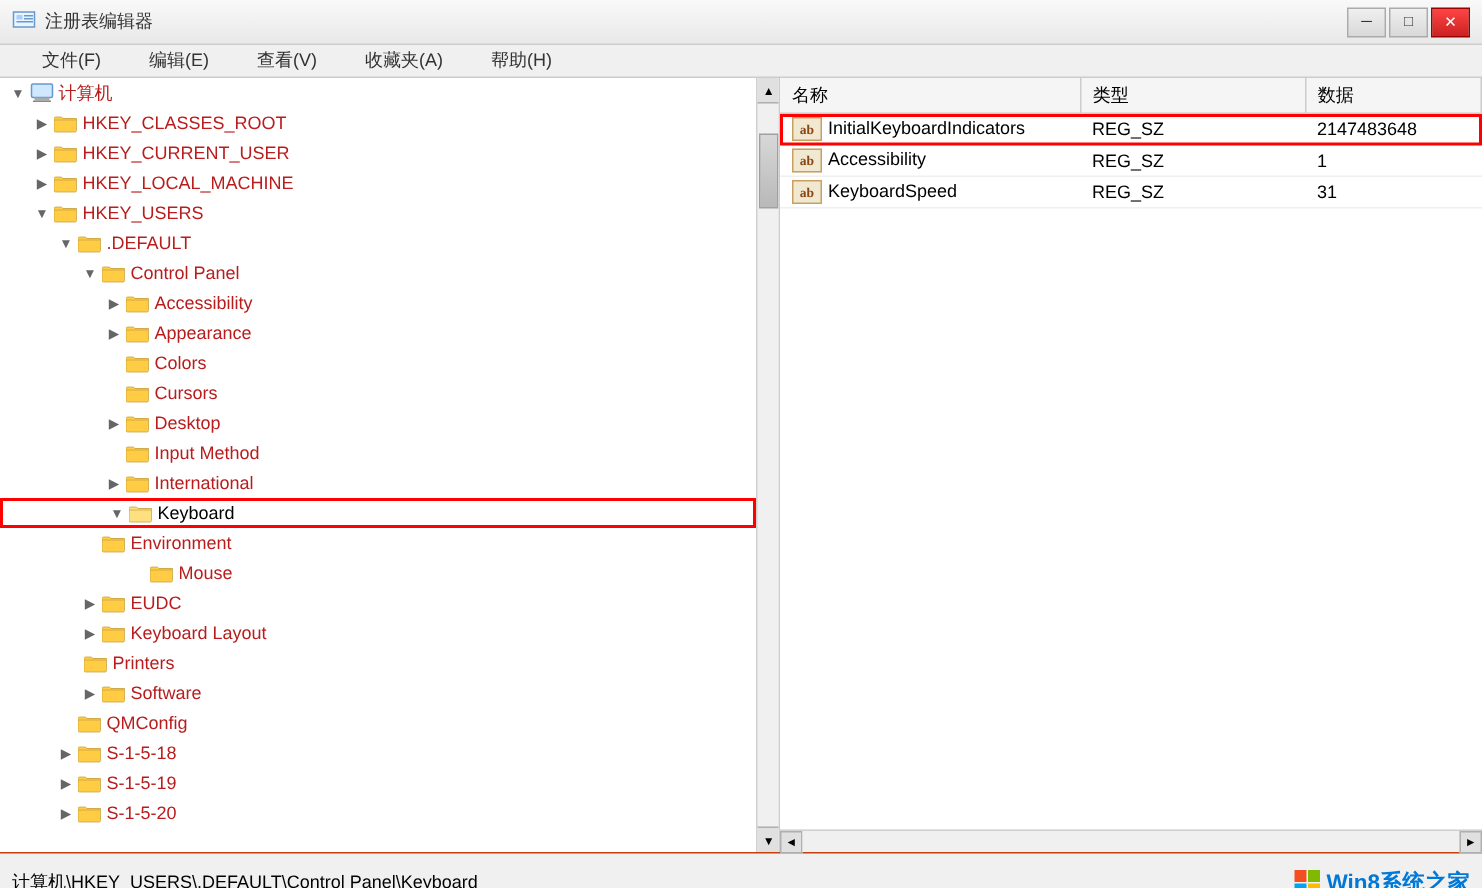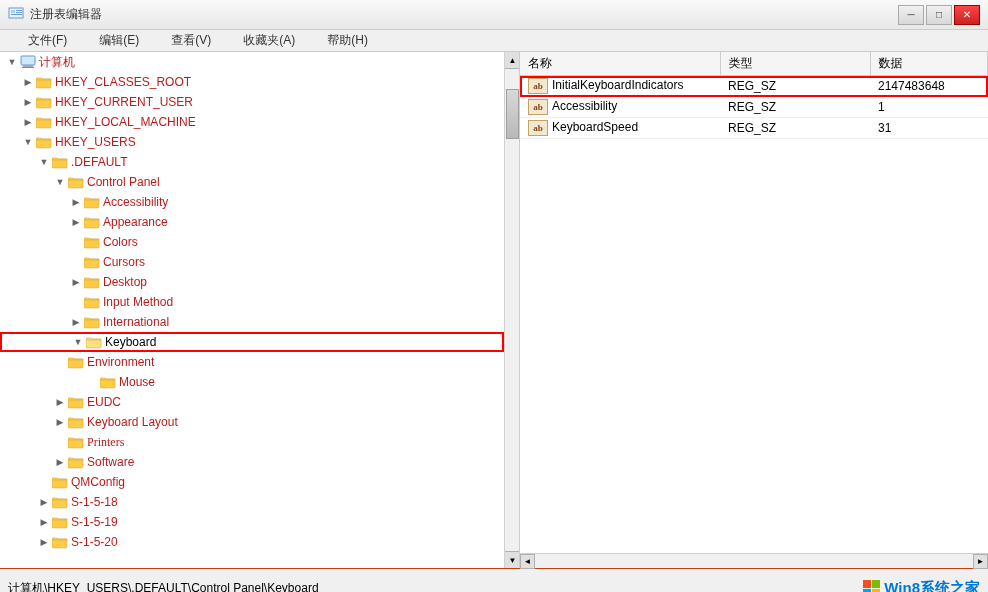--- a/index.html
+++ b/index.html
@@ -403,21 +403,21 @@
           <span class="node-label">EUDC</span>
         </div>
         <div class="tree-node" style="padding-left: 52px;">
           <span class="expand-btn" style="color: rgb(102, 102, 102);">▶</span>
           <span class="folder-icon"><svg width="16" height="14" viewBox="0 0 16 14">
     <rect x="0" y="4" width="15" height="9" rx="1" fill="#ffcc44" stroke="#c8a040" stroke-width="0.5"></rect>
     <path d="M0,5 L0,4 Q0,3 1,3 L5,3 L6,4 L15,4 L15,5 Z" fill="#ffcc44" stroke="#c8a040" stroke-width="0.5"></path>
   </svg></span>
           <span class="node-label">Keyboard Layout</span>
         </div>
-        <div class="tree-node" style="padding-left: 52px; font-family: Liberation Serif, serif;">
+        <div class="tree-node" style="padding-left: 40px;">
           <span class="expand-btn"></span>
           <span class="folder-icon"><svg width="16" height="14" viewBox="0 0 16 14">
     <rect x="0" y="4" width="15" height="9" rx="1" fill="#ffcc44" stroke="#c8a040" stroke-width="0.5"></rect>
     <path d="M0,5 L0,4 Q0,3 1,3 L5,3 L6,4 L15,4 L15,5 Z" fill="#ffcc44" stroke="#c8a040" stroke-width="0.5"></path>
   </svg></span>
           <span class="node-label">Printers</span>
         </div>
         <div class="tree-node" style="padding-left: 52px;">
           <span class="expand-btn" style="color: rgb(102, 102, 102);">▶</span>
           <span class="folder-icon"><svg width="16" height="14" viewBox="0 0 16 14">

